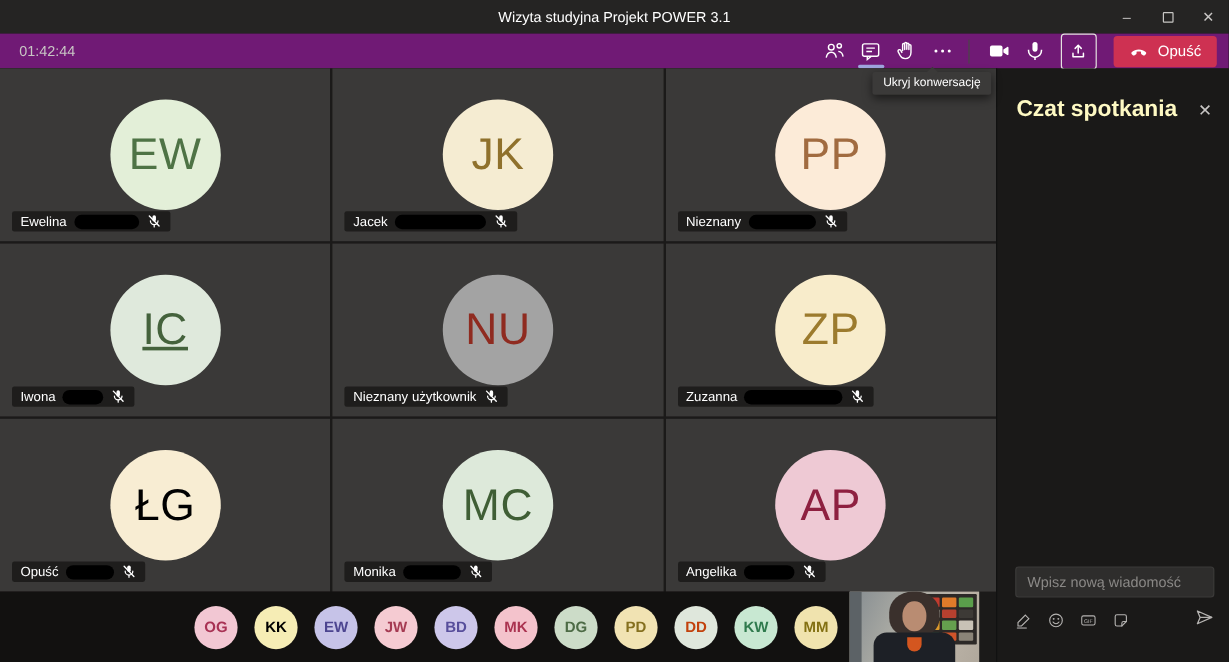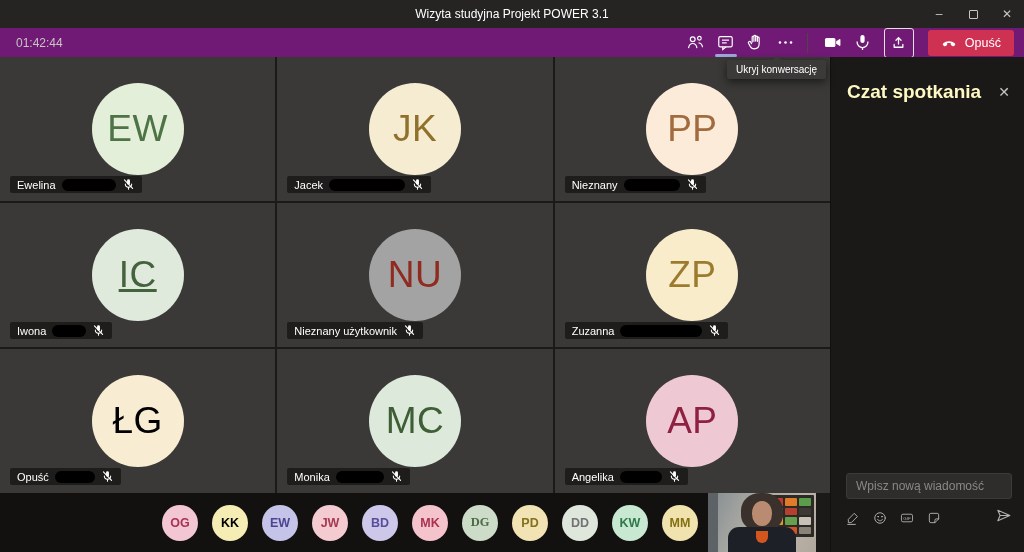--- a/index.html
+++ b/index.html
@@ -270,23 +270,23 @@
 </div>
 
 <div class="bottom-strip">
   <div class="roster">
     <span class="mini-avatar" style="background-color: rgb(242, 199, 211); color: rgb(168, 50, 84);">OG</span>
     <span class="mini-avatar" style="background-color: rgb(246, 237, 181); color: #000000;">KK</span>
     <span class="mini-avatar" style="background-color: rgb(198, 195, 232); color: rgb(76, 69, 144);">EW</span>
     <span class="mini-avatar" style="background-color: rgb(245, 203, 210); color: rgb(165, 58, 82);">JW</span>
     <span class="mini-avatar" style="background-color: rgb(205, 199, 234); color: rgb(87, 78, 155);">BD</span>
     <span class="mini-avatar" style="background-color: rgb(244, 195, 204); color: rgb(170, 51, 80);">MK</span>
-    <span class="mini-avatar" style="background-color: rgb(204, 220, 200); color: rgb(77, 107, 70); font-family: Liberation Serif, serif;">DG</span>
+    <span class="mini-avatar" style="background-color: rgb(204, 220, 200); color: rgb(77, 107, 70);">DG</span>
     <span class="mini-avatar" style="background-color: rgb(241, 227, 179); color: rgb(133, 112, 31);">PD</span>
-    <span class="mini-avatar" style="background-color: rgb(223, 231, 220); color: #737373;">DD</span>
+    <span class="mini-avatar" style="background-color: rgb(223, 231, 220); color: #c2410c;">DD</span>
     <span class="mini-avatar" style="background-color: rgb(200, 232, 210); color: rgb(47, 122, 77);">KW</span>
     <span class="mini-avatar" style="background-color: rgb(240, 227, 174); color: rgb(131, 112, 18);">MM</span>
   </div>
   <div class="self-video">
     <div class="sv-wall"></div>
     <div class="sv-winframe"></div>
     <div class="sv-board" id="sv-board">
         <div class="sv-cell" style="background-color: rgb(194, 59, 46);"></div>
         <div class="sv-cell" style="background-color: rgb(224, 123, 42);"></div>
         <div class="sv-cell" style="background-color: rgb(90, 158, 75);"></div>

